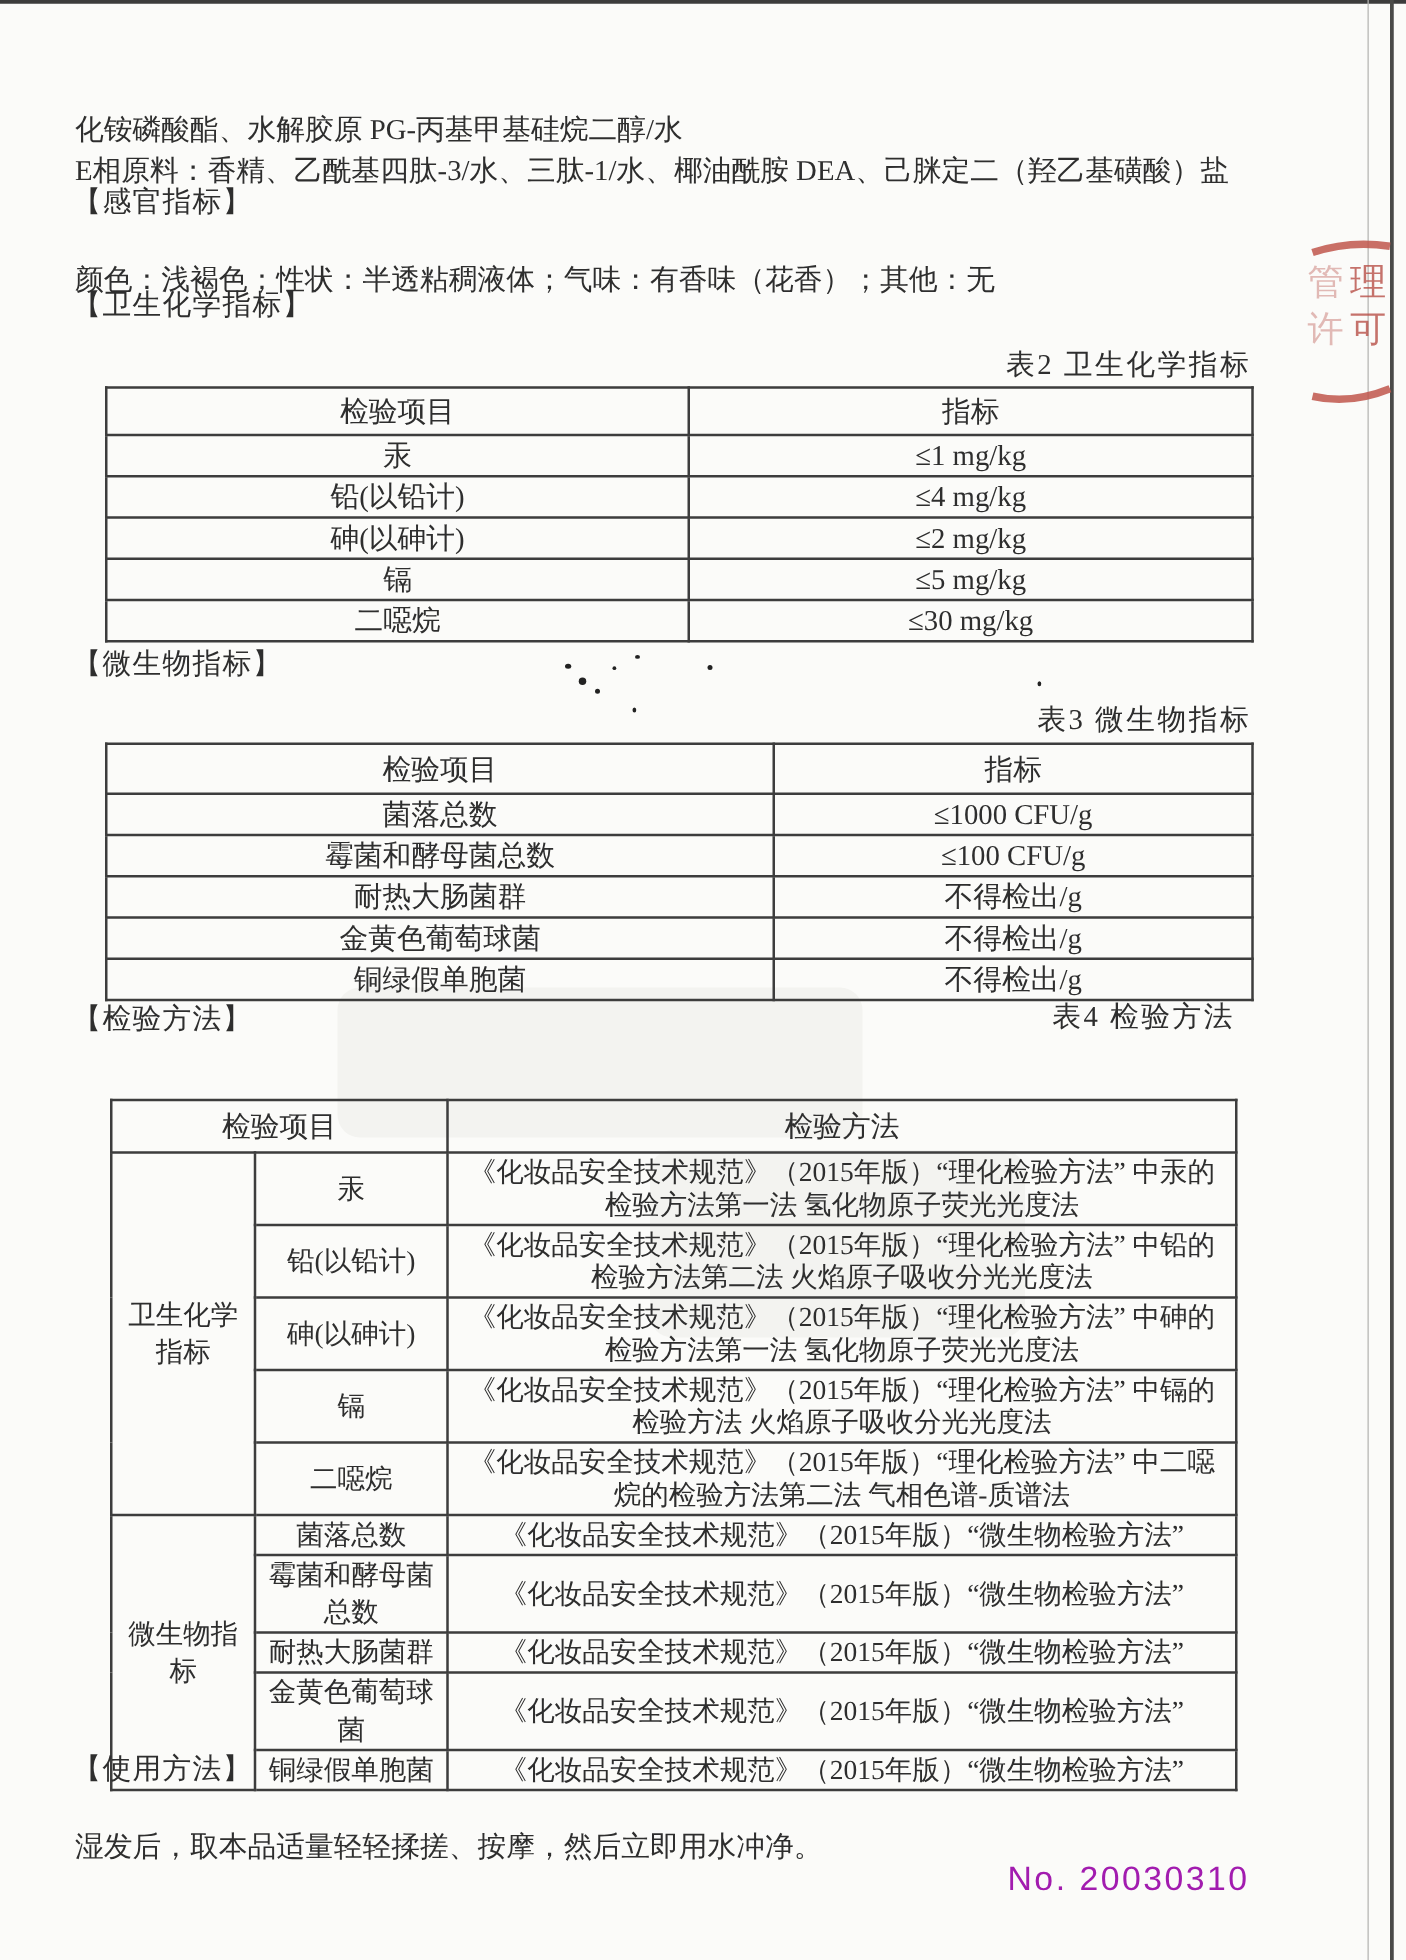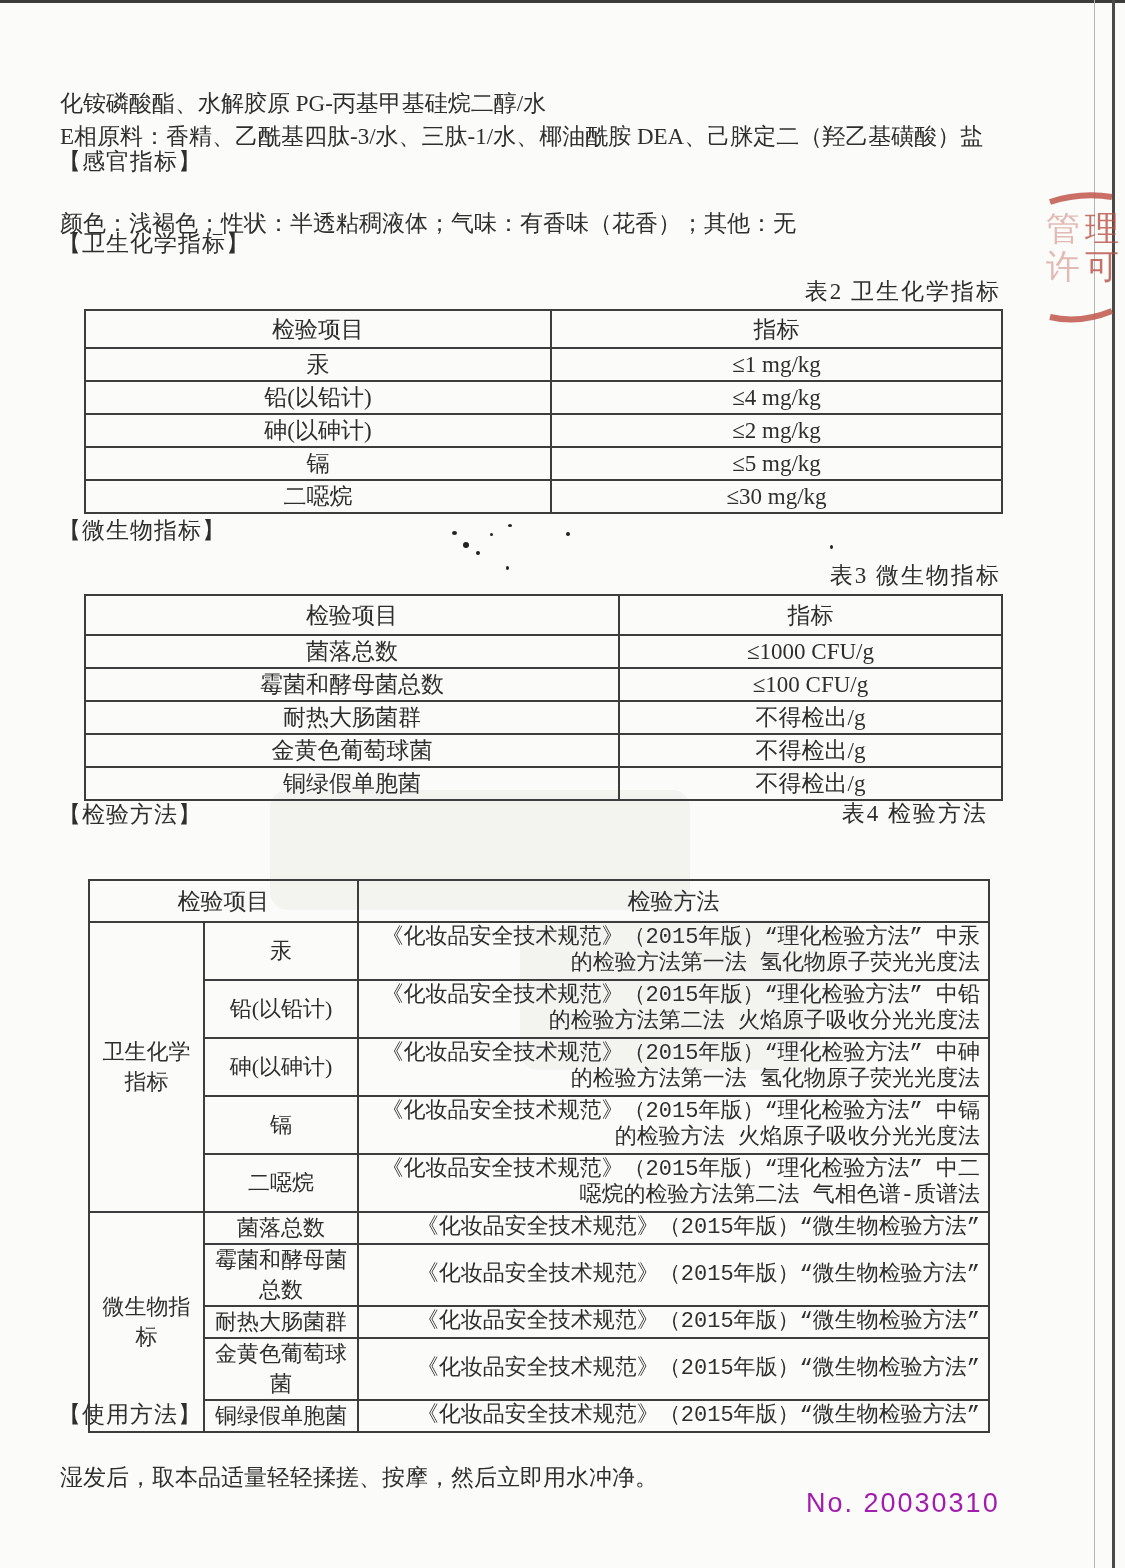--- a/index.html
+++ b/index.html
@@ -23,24 +23,24 @@
   
   table{border-collapse:collapse;table-layout:fixed;}
   td,th{border:2px solid #3d3d3d;font-weight:normal;
         font-family:"Liberation Serif","DejaVu Serif",serif;
         color:#2e2e2e;overflow:hidden;}
   .t23 td,.t23 th{font-size:23px;text-align:center;vertical-align:middle;padding:0 4px;}
   .t4 td,.t4 th{font-size:22px;vertical-align:middle;}
   .t4 th{text-align:center;font-size:23px;}
   .t4 .group{ text-align:center;padding:0 4px;}
   .t4 .item{ text-align:center;padding:0 2px;}
-  .t4 .method{text-align:right;padding:2px 8px;line-height:26px;font-size:22px;font-family:Liberation Mono, monospace;}
+  .t4 .method{text-align:center;padding:2px 8px;line-height:26px;font-size:22px;}
   
   .stamp{color:#b85048;}
-  .stamp-row{position:absolute;left:0;font-size:34px;line-height:1;letter-spacing:5px;white-space:nowrap;}
+  .stamp-row{position:absolute;left:0;font-size:29px;line-height:1;letter-spacing:5px;white-space:nowrap;}
   .faded{opacity:.38;}
   .semi{opacity:.8;}
   
   .docno{
     font-family:"Liberation Sans","DejaVu Sans",sans-serif;
     font-size:27px;color:#a21caf;letter-spacing:2px;white-space:nowrap;
   }
   .speck{position:absolute;background:#222;border-radius:50%;}
   .smudge{position:absolute;background:#8a8a86;opacity:.07;border-radius:18px;}
 </style>

